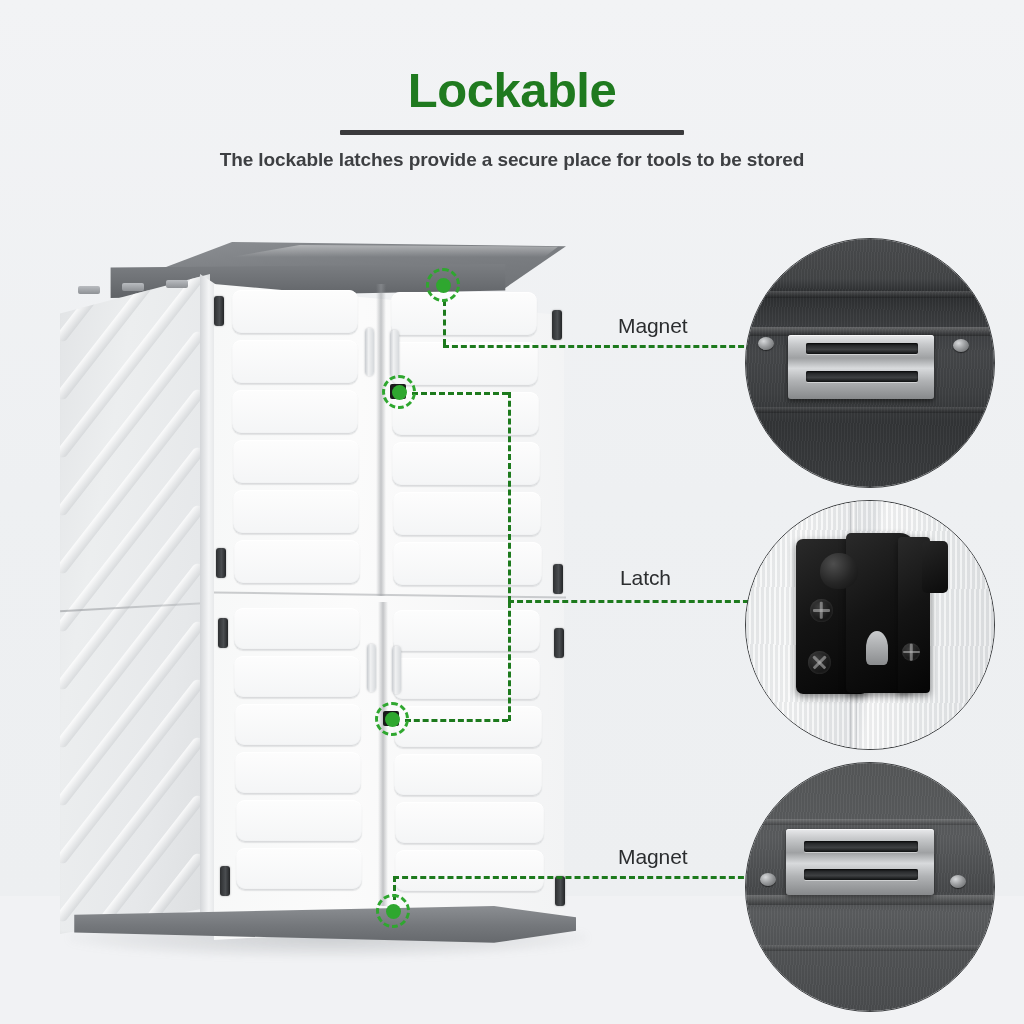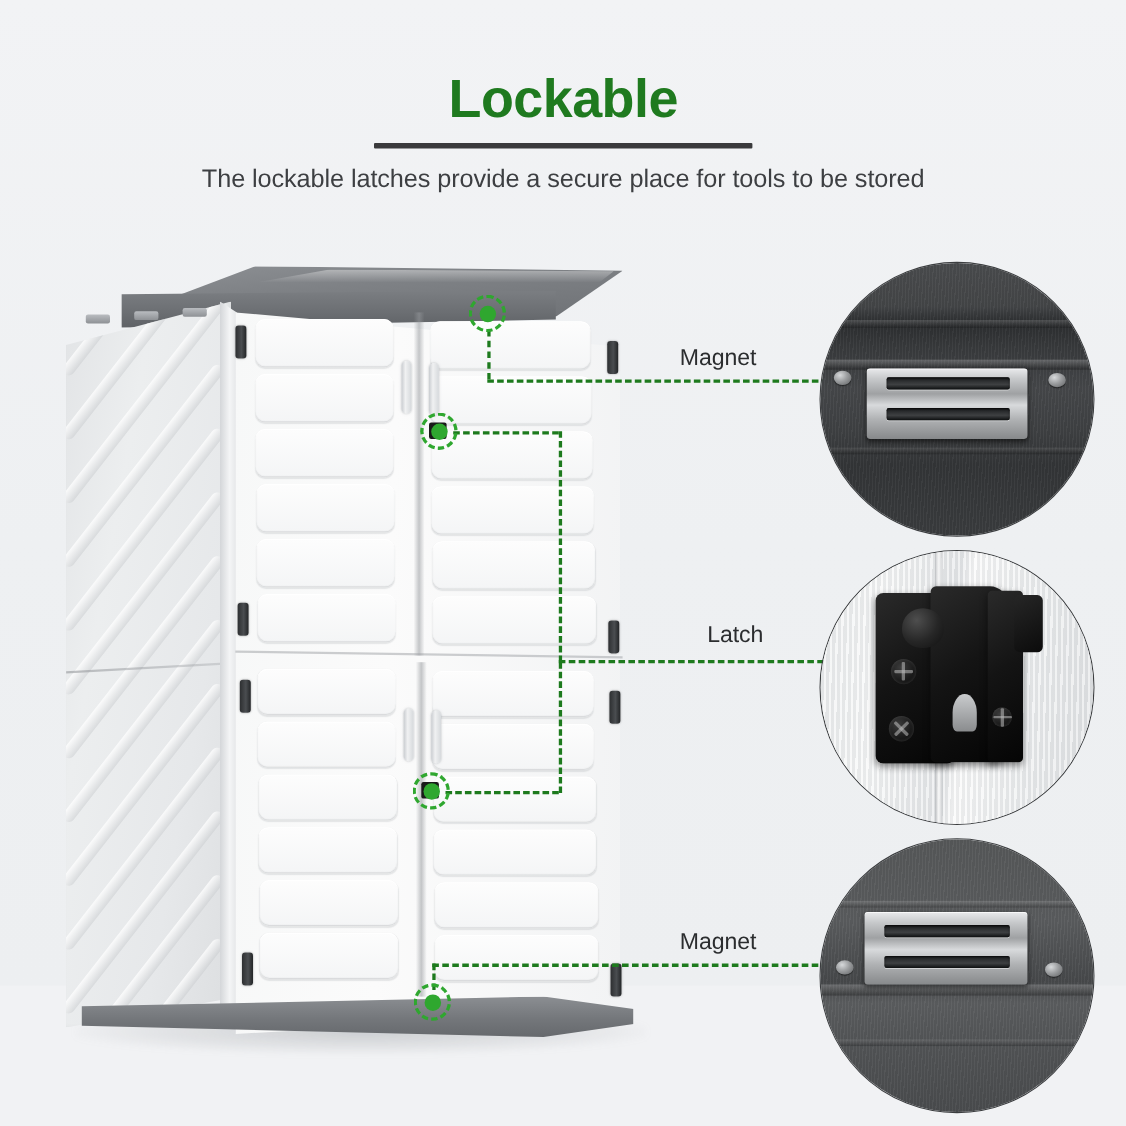--- a/index.html
+++ b/index.html
@@ -41,23 +41,23 @@
   }
   .title-rule {
     width: 344px;
     height: 5px;
     background: #3a3a3c;
     margin: 13px auto 0 auto;
     border-radius: 1px;
   }
   .subtitle {
     margin: 14px auto 0 auto;
-    font-size: 23px;
+    font-size: 19px;
     color: #3d3f42;
-    font-weight: normal;
+    font-weight: bold;
     letter-spacing: -0.1px;
   }
 
   
   .product {
     position: absolute;
     left: 38px;
     top: 228px;
     width: 600px;
     height: 760px;
@@ -493,21 +493,21 @@
     <div class="dot"></div>
   </div>
 
   <div class="marker" style="left:393px; top:911px;">
     <div class="ring"></div>
     <div class="dot"></div>
   </div>
 
   <div class="callout-label" style="left:618px; top:314px;">Magnet</div>
 
-  <div class="callout-label" style="left:643px; top:566px;">Latch</div>
+  <div class="callout-label" style="left:620px; top:566px;">Latch</div>
 
   <div class="callout-label" style="left:618px; top:845px;">Magnet</div>
 
   <div class="inset" style="left:745px; top:238px; width:250px; height:250px;">
     <div class="magnet-bg"></div>
     <div class="magnet-texture"></div>
     <div class="magnet-edge" style="left:0; top:52px; width:250px; height:7px;"></div>
     <div class="magnet-edge" style="left:0; top:88px; width:250px; height:9px; background:linear-gradient(180deg,rgba(255,255,255,0.22),rgba(0,0,0,0.30));"></div>
     <div class="magnet-edge" style="left:0; top:168px; width:250px; height:6px; background:linear-gradient(180deg,rgba(255,255,255,0.10),rgba(0,0,0,0.26));"></div>
     <div class="screw" style="left:12px; top:98px;"></div>

